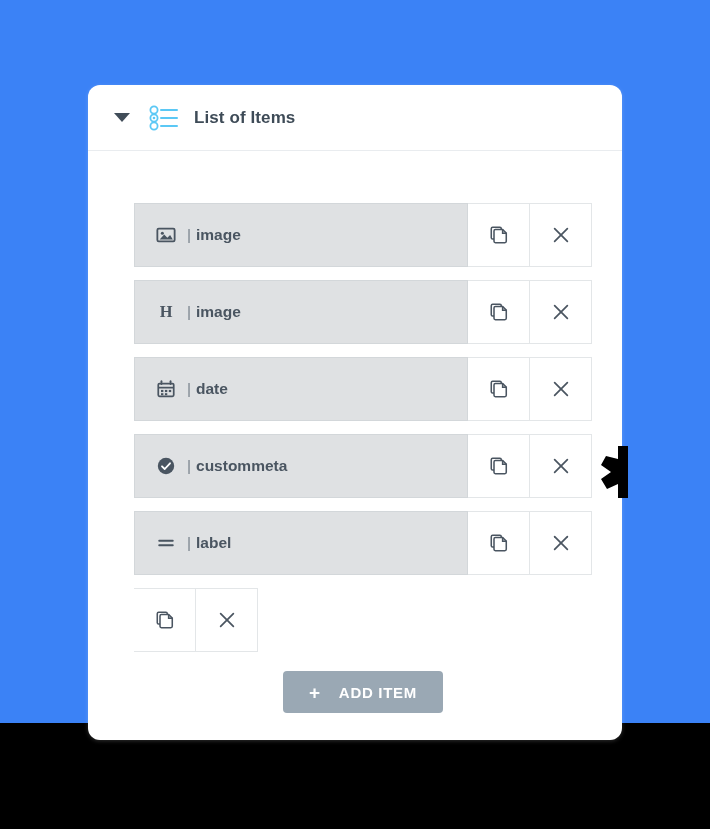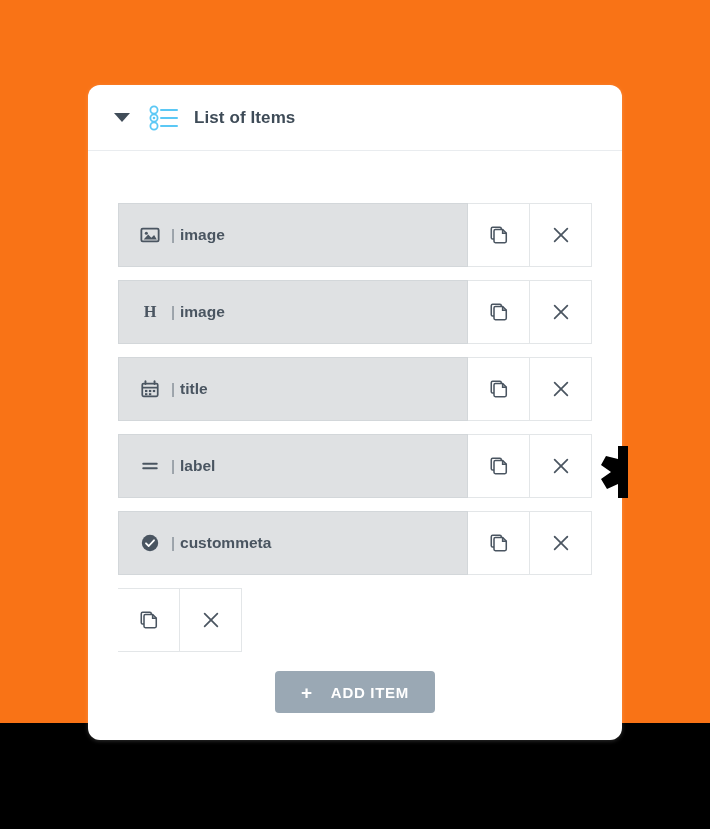--- a/index.html
+++ b/index.html
@@ -9,21 +9,21 @@
     height: 829px;
     background: #000000;
     font-family: "Liberation Sans", sans-serif;
     overflow: hidden;
   }
 
   #stage {
     position: relative;
     width: 710px;
     height: 723px;
-    background: #f97316;
+    background: #3b82f6;
   }
 
   
   .card {
     position: absolute;
     left: 88px;
     top: 85px;
     width: 534px;
     height: 655px;
     background: #ffffff;
@@ -53,20 +53,21 @@
 
   .card-title {
     font-size: 17px;
     font-weight: bold;
     color: #3e4b57;
     letter-spacing: 0.1px;
   }
 
   .card-body {
     padding: 52px 30px 0 30px;
+    margin-left: 16px;
   }
 
   
   .row {
     display: flex;
     align-items: stretch;
     height: 64px;
     margin-bottom: 13px;
   }
 
@@ -249,21 +250,50 @@
               <line x1="2.5" y1="9.5" x2="19.5" y2="9.5" stroke="#4a5561" stroke-width="1.9"></line>
               <line x1="6" y1="2.5" x2="6" y2="5.5" stroke="#4a5561" stroke-width="2" stroke-linecap="round"></line>
               <line x1="16" y1="2.5" x2="16" y2="5.5" stroke="#4a5561" stroke-width="2" stroke-linecap="round"></line>
               <rect x="5.5" y="12" width="2.6" height="2.4" fill="#4a5561"></rect>
               <rect x="9.8" y="12" width="2.6" height="2.4" fill="#4a5561"></rect>
               <rect x="14.1" y="12" width="2.6" height="2.4" fill="#4a5561"></rect>
               <rect x="5.5" y="15.6" width="2.6" height="2.2" fill="#4a5561"></rect>
               <rect x="9.8" y="15.6" width="2.6" height="2.2" fill="#4a5561"></rect>
             </svg>
           </span>
-          <span class="row-label"><span class="pipe">|</span><span>title</span></span>
+          <span class="row-label"><span class="pipe">|</span><span>date</span></span>
+        </div>
+        <div class="row-btn">
+          <span>
+            <svg viewBox="0 0 22 22" width="20" height="20" fill="none" stroke="#4a5561" stroke-width="1.7">
+              <rect x="2.5" y="2.5" width="11" height="13" rx="1.5"></rect>
+              <path d="M7 19.5 h10.5 a1.5 1.5 0 0 0 1.5 -1.5 V9 l-4 -4 H7 a1.5 1.5 0 0 0 -1.5 1.5 V18 A1.5 1.5 0 0 0 7 19.5z" fill="#ffffff"></path>
+              <path d="M15 5 v4 h4"></path>
+            </svg>
+          </span>
+        </div>
+        <div class="row-btn">
+          <span>
+            <svg viewBox="0 0 22 22" width="20" height="20" stroke="#4a5561" stroke-width="1.9" stroke-linecap="round">
+              <line x1="4" y1="4" x2="18" y2="18"></line>
+                <line x1="18" y1="4" x2="4" y2="18"></line>
+            </svg>
+          </span>
+        </div>
+      </div>
+
+      <div class="row">
+        <div class="row-main">
+          <span class="row-icon">
+            <svg viewBox="0 0 22 22" width="20" height="20">
+              <circle cx="11" cy="11" r="9" fill="#4a5561"></circle>
+              <path d="M6.6 11.3 L9.6 14.3 L15.4 8" fill="none" stroke="#ffffff" stroke-width="2" stroke-linecap="round" stroke-linejoin="round"></path>
+            </svg>
+          </span>
+          <span class="row-label"><span class="pipe">|</span><span>custommeta</span></span>
         </div>
         <div class="row-btn">
           <span>
             <svg viewBox="0 0 22 22" width="20" height="20" fill="none" stroke="#4a5561" stroke-width="1.7">
               <rect x="2.5" y="2.5" width="11" height="13" rx="1.5"></rect>
               <path d="M7 19.5 h10.5 a1.5 1.5 0 0 0 1.5 -1.5 V9 l-4 -4 H7 a1.5 1.5 0 0 0 -1.5 1.5 V18 A1.5 1.5 0 0 0 7 19.5z" fill="#ffffff"></path>
               <path d="M15 5 v4 h4"></path>
             </svg>
           </span>
         </div>
@@ -279,49 +309,20 @@
 
       <div class="row">
         <div class="row-main">
           <span class="row-icon">
             <svg viewBox="0 0 22 22" width="20" height="20" stroke="#4a5561" stroke-width="2" stroke-linecap="round">
               <line x1="3.5" y1="8.5" x2="18.5" y2="8.5"></line>
               <line x1="3.5" y1="13.5" x2="18.5" y2="13.5"></line>
             </svg>
           </span>
           <span class="row-label"><span class="pipe">|</span><span>label</span></span>
-        </div>
-        <div class="row-btn">
-          <span>
-            <svg viewBox="0 0 22 22" width="20" height="20" fill="none" stroke="#4a5561" stroke-width="1.7">
-              <rect x="2.5" y="2.5" width="11" height="13" rx="1.5"></rect>
-              <path d="M7 19.5 h10.5 a1.5 1.5 0 0 0 1.5 -1.5 V9 l-4 -4 H7 a1.5 1.5 0 0 0 -1.5 1.5 V18 A1.5 1.5 0 0 0 7 19.5z" fill="#ffffff"></path>
-              <path d="M15 5 v4 h4"></path>
-            </svg>
-          </span>
-        </div>
-        <div class="row-btn">
-          <span>
-            <svg viewBox="0 0 22 22" width="20" height="20" stroke="#4a5561" stroke-width="1.9" stroke-linecap="round">
-              <line x1="4" y1="4" x2="18" y2="18"></line>
-                <line x1="18" y1="4" x2="4" y2="18"></line>
-            </svg>
-          </span>
-        </div>
-      </div>
-
-      <div class="row">
-        <div class="row-main">
-          <span class="row-icon">
-            <svg viewBox="0 0 22 22" width="20" height="20">
-              <circle cx="11" cy="11" r="9" fill="#4a5561"></circle>
-              <path d="M6.6 11.3 L9.6 14.3 L15.4 8" fill="none" stroke="#ffffff" stroke-width="2" stroke-linecap="round" stroke-linejoin="round"></path>
-            </svg>
-          </span>
-          <span class="row-label"><span class="pipe">|</span><span>custommeta</span></span>
         </div>
         <div class="row-btn">
           <span>
             <svg viewBox="0 0 22 22" width="20" height="20" fill="none" stroke="#4a5561" stroke-width="1.7">
               <rect x="2.5" y="2.5" width="11" height="13" rx="1.5"></rect>
               <path d="M7 19.5 h10.5 a1.5 1.5 0 0 0 1.5 -1.5 V9 l-4 -4 H7 a1.5 1.5 0 0 0 -1.5 1.5 V18 A1.5 1.5 0 0 0 7 19.5z" fill="#ffffff"></path>
               <path d="M15 5 v4 h4"></path>
             </svg>
           </span>
         </div>

